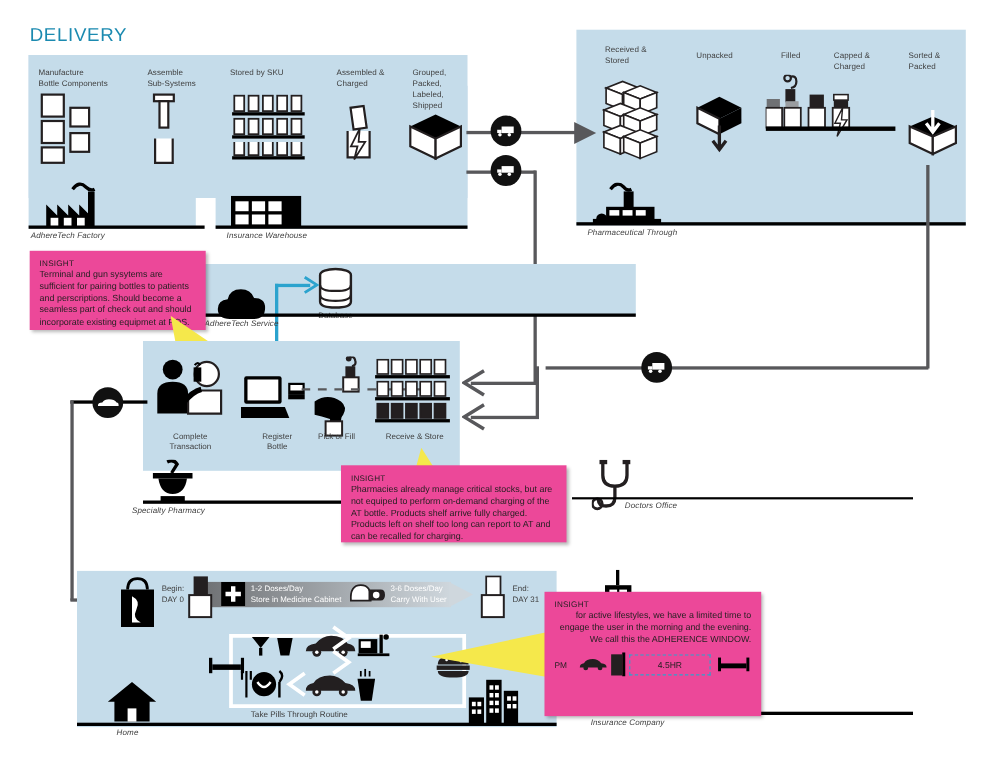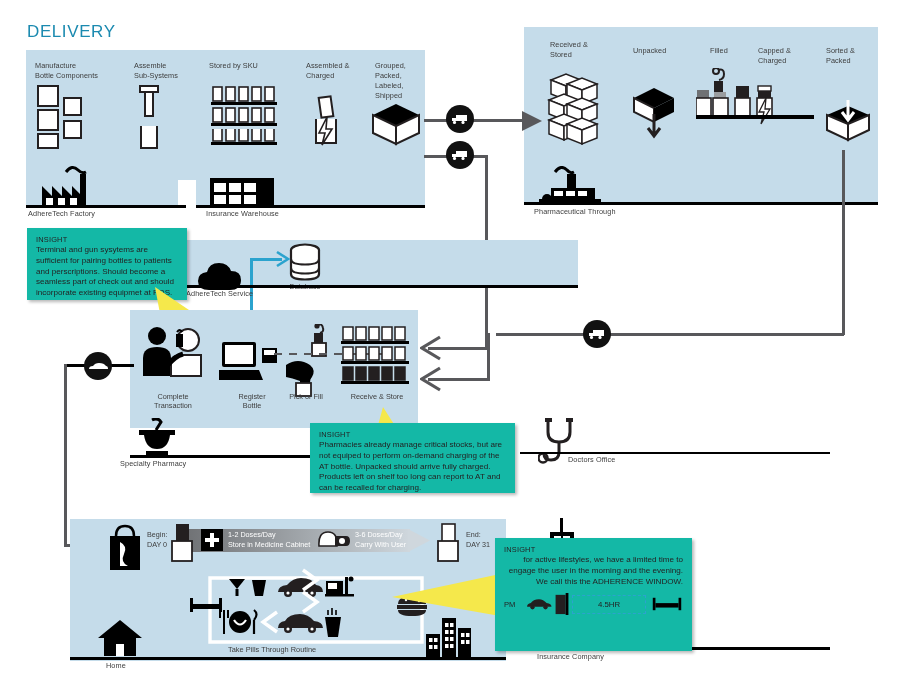--- a/index.html
+++ b/index.html
@@ -11,31 +11,31 @@
   .abs{position:absolute;}
   
   #title{
     left:27px;top:22px;font-size:17px;letter-spacing:.6px;
     color:#1b8ab0;font-weight:400;
   }
   
   .panel{background:#c5dcea;}
   .baseline{background:#000;height:2.5px;}
   .zone-label{
-    font-size:7.3px;color:#3d3d3d;letter-spacing:.1px;line-height:1.25;
+    font-size:7.3px;color:#3d3d3d;letter-spacing:.1px;line-height:1.25;font-style:italic;
   }
   .step-label{
     font-size:7.3px;color:#3d3d3d;line-height:1.35;letter-spacing:.05px;
   }
   .node-label{
     font-size:7.3px;color:#3d3d3d;line-height:1.3;text-align:center;
   }
   
   .insight{
-    background:#14b8a6;box-shadow:2px 2px 3px rgba(0,0,0,.28);
+    background:#ec4899;box-shadow:2px 2px 3px rgba(0,0,0,.28);
     padding:7px 9px 9px 9px;box-sizing:border-box;
   }
   .insight .ins-head{font-size:7.4px;letter-spacing:.2px;margin-bottom:1px;color:#231f20;}
   .insight .ins-body{font-size:8.1px;line-height:1.33;color:#231f20;}
   
   .ln{background:#58585b;position:absolute;}
   .lnh{height:3px;}
   .lnv{width:3px;}
   .ln-teal{background:#2ba3ce;position:absolute;}
   .ln-black{background:#000;position:absolute;}
@@ -391,21 +391,21 @@
 <div class="abs ln lnh" style="left:64px;top:544px;width:28px;"></div>
 <svg class="abs" width="28" height="26" style="left:84px;top:532px;" viewBox="0 0 28 26">
   <path d="M2 2 L24 13 L2 24" fill="none" stroke="#58585b" stroke-width="3.4"></path>
 </svg>
 
 <svg class="abs" width="40" height="26" style="left:363px;top:405px;" viewBox="0 0 40 26">
   <path d="M14 24 L20 2 L34 24 Z" fill="#f5e84b"></path>
 </svg>
 <div class="abs insight" style="left:310px;top:423px;width:205px;height:70px;">
   <div class="ins-head">INSIGHT</div>
-  <div class="ins-body">Pharmacies already manage critical stocks, but are not equiped to perform on-demand charging of the AT bottle. Unpacked should arrive fully charged. Products left on shelf too long can report to AT and can be recalled for charging.</div>
+  <div class="ins-body">Pharmacies already manage critical stocks, but are not equiped to perform on-demand charging of the AT bottle. Products shelf arrive fully charged. Products left on shelf too long can report to AT and can be recalled for charging.</div>
 </div>
 
 <svg class="abs" width="44" height="48" style="left:538px;top:418px;" viewBox="0 0 44 48">
   <path d="M10 2 L10 14 q0 10 11 10 q11 0 11 -10 L32 2" fill="none" stroke="#231f20" stroke-width="3"></path>
   <path d="M21 24 L21 34 q0 8 -8 8 q-7 0 -7 -6" fill="none" stroke="#231f20" stroke-width="3"></path>
   <circle cx="5" cy="40" r="4.5" fill="none" stroke="#231f20" stroke-width="2.5"></circle>
   <rect x="7" y="0" width="7" height="4" fill="#231f20"></rect>
   <rect x="28" y="0" width="7" height="4" fill="#231f20"></rect>
 </svg>
 <div class="abs ln-black" style="left:520px;top:452px;width:310px;height:1.8px;"></div>

